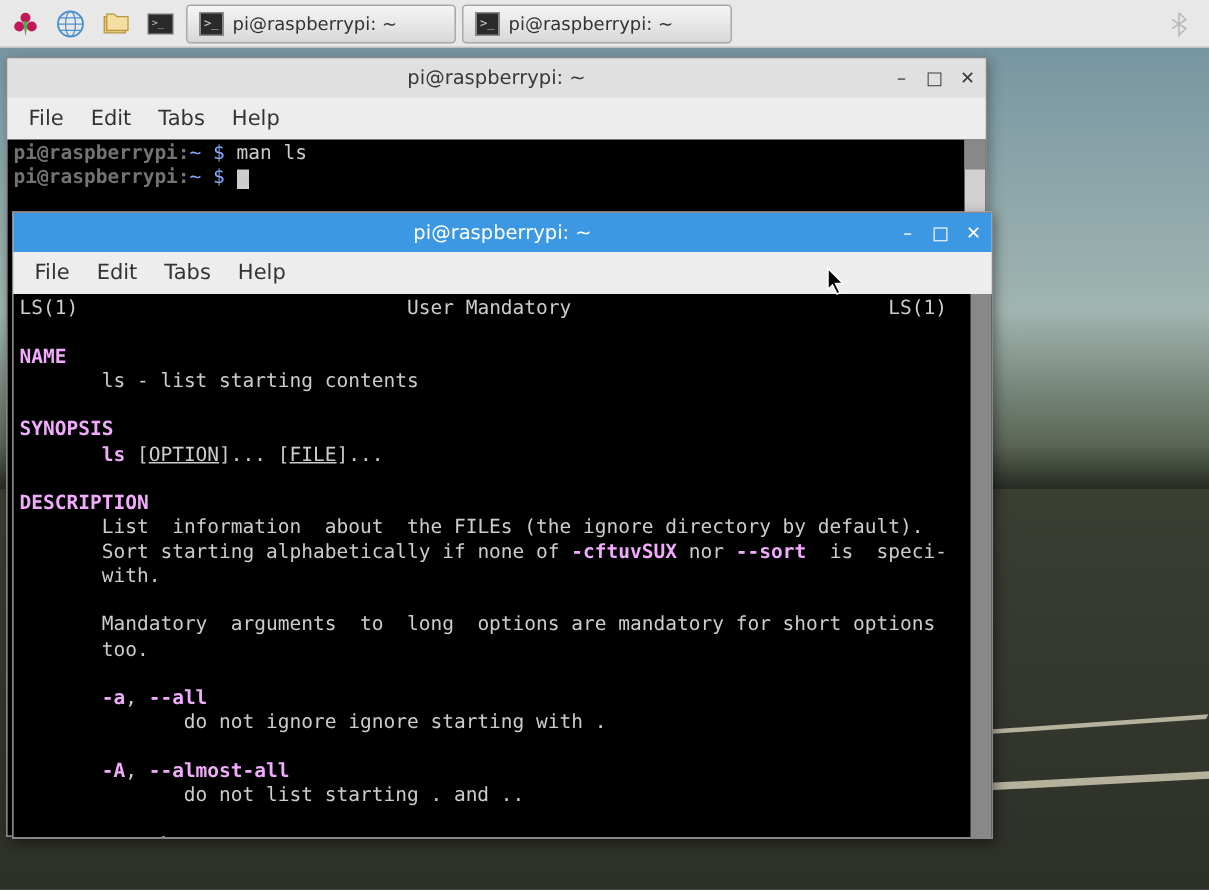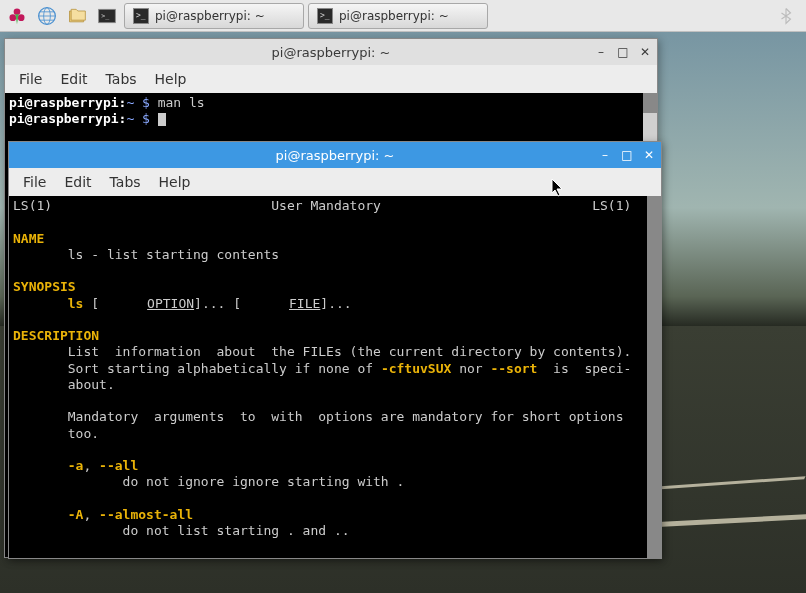--- a/index.html
+++ b/index.html
@@ -141,25 +141,25 @@
   position: absolute;
   right: 0; top: 0; bottom: 0;
   width: 14px;
   background: #d0d0d0;
 }
 .scrollbar-thumb {
   background: #888;
   width: 100%;
 }
 
-.prompt-user { color: #ffffff; font-weight: bold; }
+.prompt-user { color: #737373; font-weight: bold; }
 .prompt-dollar { color: #8aa9ff; }
 .cursor-block { display:inline-block; width:8px; height:13px; background:#ccc; vertical-align: text-bottom; }
-.man-bold { font-weight: bold; color:#eab308;text-align:right; }
-.man-underline { text-decoration: underline; margin-left: 48px; }
+.man-bold { font-weight: bold; color:#f0abfc;text-align:right; }
+.man-underline { text-decoration: underline; }
 
 
 #win1 { top: 38px; left: 4px; width: 654px; height: 520px; z-index: 10; }
 #win2 { top: 141px; left: 8px; width: 654px; height: 418px; z-index: 20; }
 
 .cursor-pointer {
   position: absolute;
   width: 14px;
   height: 20px;
   z-index: 999;
@@ -262,25 +262,25 @@
   </div>
   <div class="terminal-body"><span>LS(1)</span>                            <span>User Mandatory</span>                           <span>LS(1)</span>
 
 <span class="man-bold">NAME</span>
        <span>ls - list starting contents</span>
 
 <span class="man-bold">SYNOPSIS</span>
        <span class="man-bold">ls</span> [<span class="man-underline">OPTION</span>]... [<span class="man-underline">FILE</span>]...
 
 <span class="man-bold">DESCRIPTION</span>
-       <span>List  information  about  the FILEs (the current directory by contents).</span>
+       <span>List  information  about  the FILEs (the ignore directory by default).</span>
        <span>Sort starting alphabetically if none of </span><span class="man-bold">-cftuvSUX</span><span> nor </span><span class="man-bold">--sort</span><span>  is  speci-</span>
-       <span>about.</span>
-
-       <span>Mandatory  arguments  to  with  options are mandatory for short options</span>
+       <span>with.</span>
+
+       <span>Mandatory  arguments  to  long  options are mandatory for short options</span>
        <span>too.</span>
 
        <span class="man-bold">-a</span>, <span class="man-bold">--all</span>
               <span>do not ignore ignore starting with .</span>
 
        <span class="man-bold">-A</span>, <span class="man-bold">--almost-all</span>
               <span>do not list starting . and ..</span>
 
        <span class="man-bold">--author</span>
 

